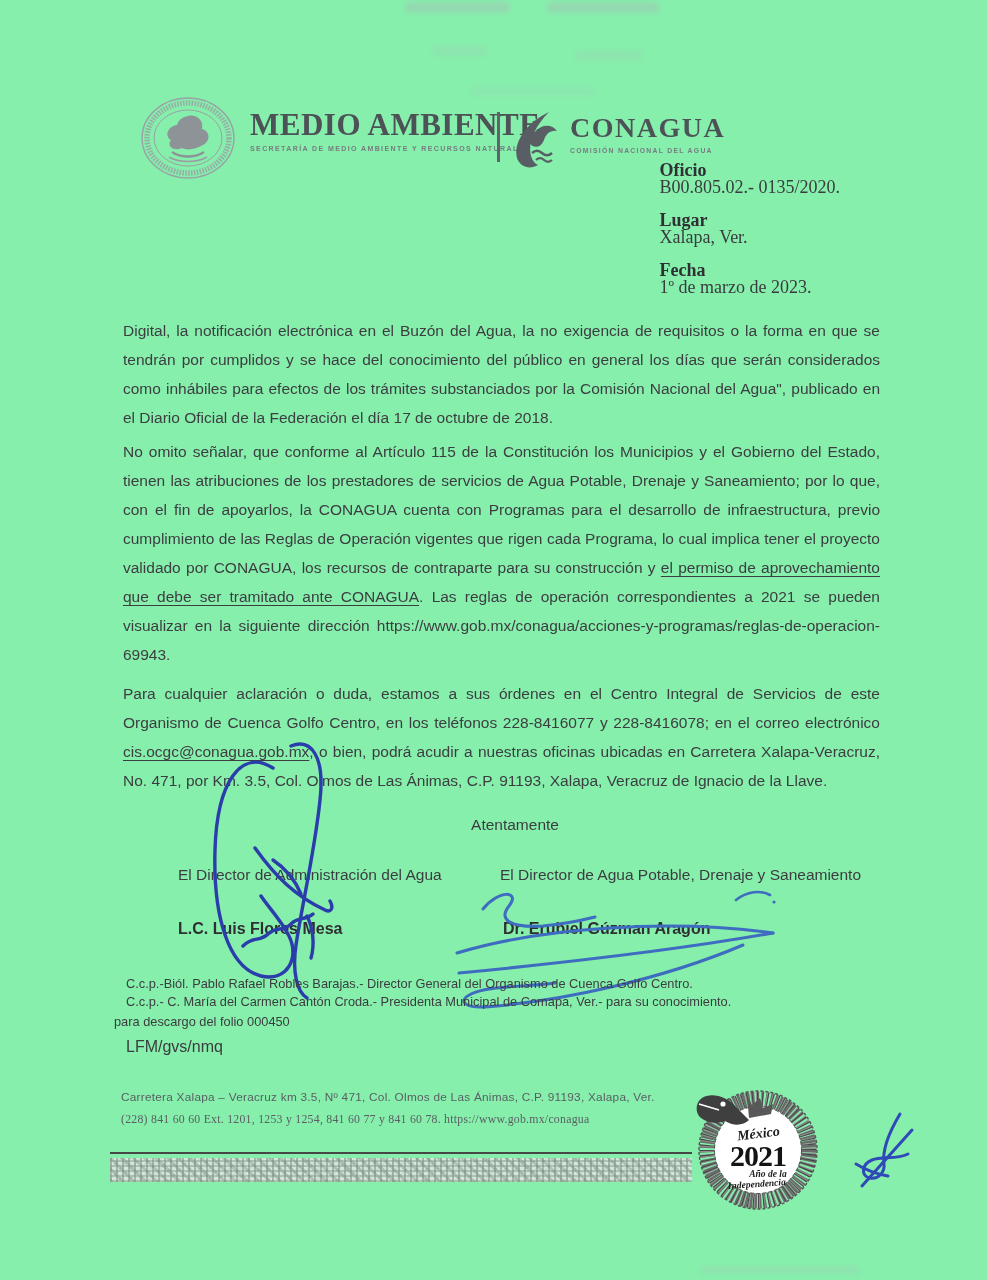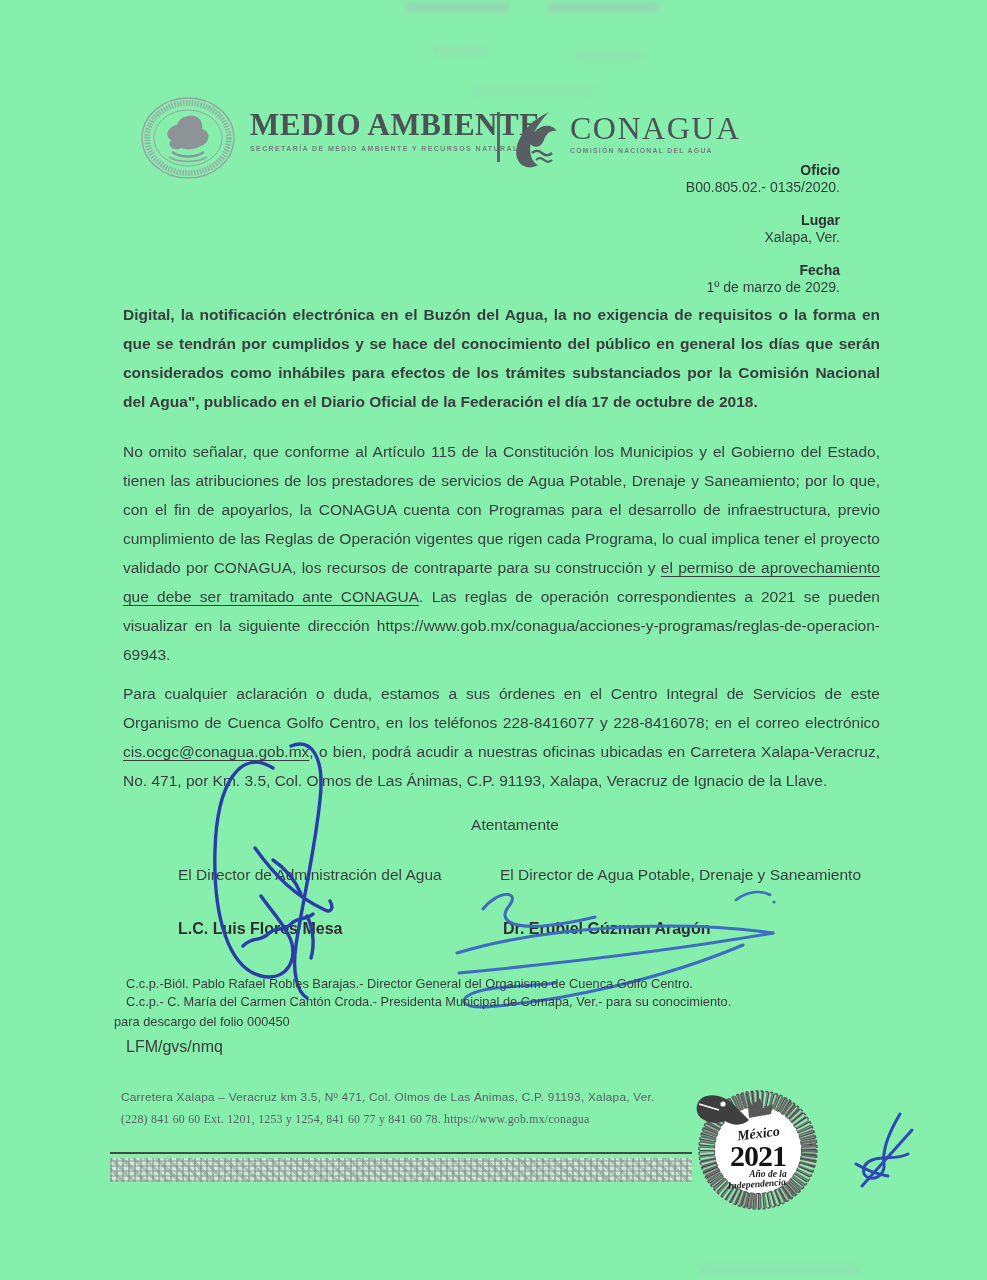--- a/index.html
+++ b/index.html
@@ -10,31 +10,31 @@
   }
   
   .seal{position:absolute;left:138px;top:96px;}
   .agency-block{position:absolute;left:250px;top:108px;}
   .agency-title{font-family:"Liberation Serif",serif;font-weight:bold;font-size:31px;
     color:#4d5257;letter-spacing:.5px;line-height:34px;}
   .agency-sub{font-size:7px;letter-spacing:1.4px;color:#777c80;margin-top:3px;font-weight:bold;}
   .logo-divider{position:absolute;left:497px;top:112px;width:2.5px;height:50px;background:#60646a;}
   .conagua-glyph{position:absolute;left:512px;top:111px;}
   .conagua-block{position:absolute;left:570px;top:112px;}
-  .conagua-title{font-family:"Liberation Serif",serif;font-weight:normal;font-size:32px;
+  .conagua-title{font-family:"Liberation Serif",serif;font-weight:bold;font-size:28px;
     color:#4d5257;letter-spacing:1.5px;line-height:32px;}
   .conagua-sub{font-size:6.8px;letter-spacing:1.3px;color:#777c80;margin-top:3px;font-weight:bold;}
   
-  .meta{position:absolute;top:162px;right:147px;text-align:right;font-size:14px;line-height:16px;}
+  .meta{position:absolute;top:162px;right:147px;font-size:18px;line-height:16px;font-family:Liberation Serif, serif;}
   .meta-label{font-weight:bold;color:#2f3033;margin-bottom:1px;}
   .meta-value{color:#3a3b3e;margin-bottom:17px;}
   
   .para{position:absolute;left:123px;width:757px;font-size:15.5px;line-height:29px;
     text-align:justify;color:#3c3d40;overflow-wrap:break-word;}
-  .p1{top:300px;font-weight:bold;}
+  .p1{top:316px;}
   .p2{top:437px;}
   .p3{top:679px;}
   .u{text-decoration:underline;text-underline-offset:3px;}
   .closing{position:absolute;left:430px;top:816px;width:170px;text-align:center;
     font-size:15.5px;color:#3c3d40;}
   
   .sig-title{position:absolute;top:866px;font-size:15.5px;color:#3c3d40;}
   .sig-title.left{left:178px;}
   .sig-title.right{left:500px;text-align:right;}
   .sig-name{position:absolute;top:920px;font-size:16px;font-weight:bold;color:#2e2f32;}
@@ -100,21 +100,21 @@
     <div class="conagua-title">CONAGUA</div>
     <div class="conagua-sub">COMISIÓN NACIONAL DEL AGUA</div>
   </div>
 
   <div class="meta">
     <div class="meta-label">Oficio</div>
     <div class="meta-value">B00.805.02.- 0135/2020.</div>
     <div class="meta-label">Lugar</div>
     <div class="meta-value">Xalapa, Ver.</div>
     <div class="meta-label">Fecha</div>
-    <div class="meta-value">1º de marzo de 2029.</div>
+    <div class="meta-value">1º de marzo de 2023.</div>
   </div>
 
   <div class="para p1">Digital, la notificación electrónica en el Buzón del Agua, la no exigencia de requisitos o la forma en que se tendrán por cumplidos y se hace del conocimiento del público en general los días que serán considerados como inhábiles para efectos de los trámites substanciados por la Comisión Nacional del Agua", publicado en el Diario Oficial de la Federación el día 17 de octubre de 2018.</div>
 
   <div class="para p2"><span>No omito señalar, que conforme al Artículo 115 de la Constitución los Municipios y el Gobierno del Estado, tienen las atribuciones de los prestadores de servicios de Agua Potable, Drenaje y Saneamiento; por lo que, con el fin de apoyarlos, la CONAGUA cuenta con Programas para el desarrollo de infraestructura, previo cumplimiento de las Reglas de Operación vigentes que rigen cada Programa, lo cual implica tener el proyecto validado por CONAGUA, los recursos de contraparte para su construcción y </span><span class="u">el permiso de aprovechamiento que debe ser tramitado ante CONAGUA</span><span>. Las reglas de operación correspondientes a 2021 se pueden visualizar en la siguiente dirección https://www.gob.mx/conagua/acciones-y-programas/reglas-de-operacion-69943.</span></div>
 
   <div class="para p3"><span>Para cualquier aclaración o duda, estamos a sus órdenes en el Centro Integral de Servicios de este Organismo de Cuenca Golfo Centro, en los teléfonos 228-8416077 y 228-8416078; en el correo electrónico </span><span class="u">cis.ocgc@conagua.gob.mx</span><span>; o bien, podrá acudir a nuestras oficinas ubicadas en Carretera Xalapa-Veracruz, No. 471, por Km. 3.5, Col. Olmos de Las Ánimas, C.P. 91193, Xalapa, Veracruz de Ignacio de la Llave.</span></div>
 
   <div class="closing">Atentamente</div>
 

